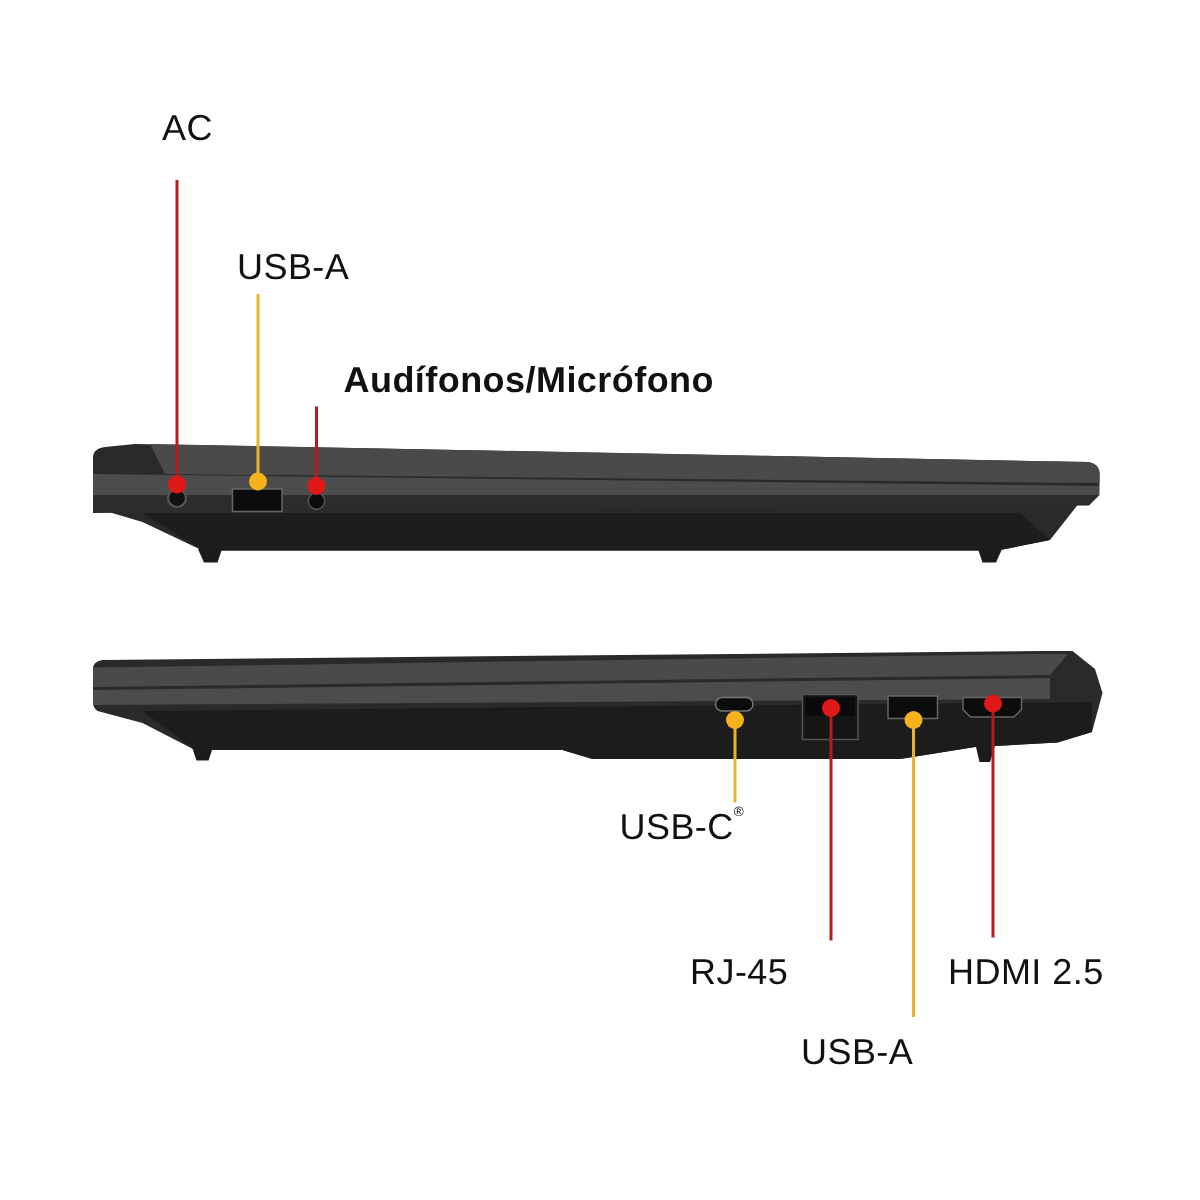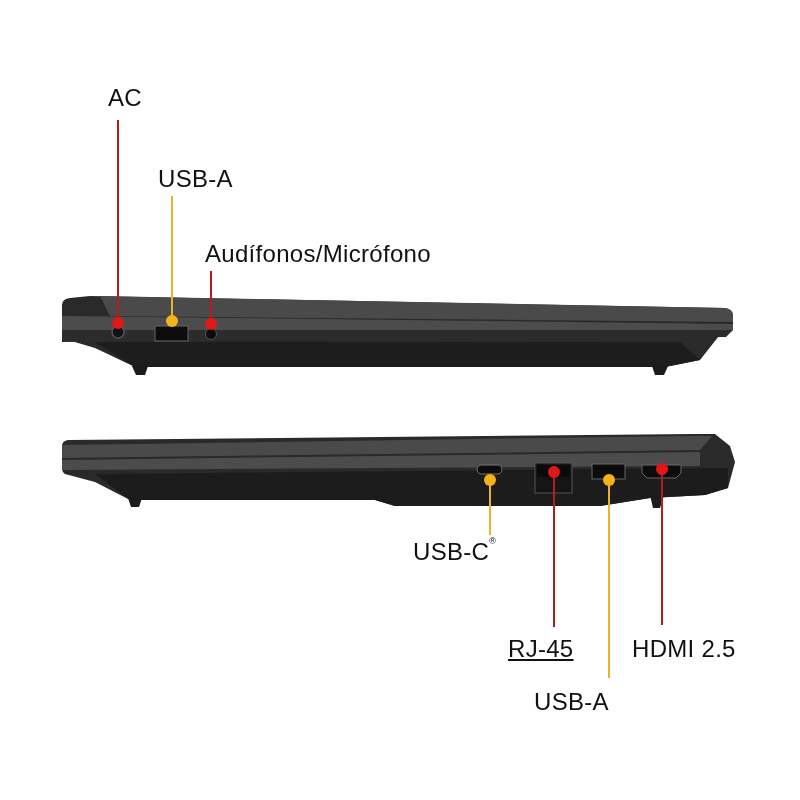--- a/index.html
+++ b/index.html
@@ -1,18 +1,18 @@
 <!DOCTYPE html>
 <html><head>
 <meta charset="utf-8">
 <style>
   html, body { margin:0; padding:0; background:#ffffff; }
   body { width:800px; height:800px; position:relative; overflow:hidden; font-family:"Liberation Sans", sans-serif; }
   .label { position:absolute; color:#111; font-size:24px; font-weight:500; white-space:nowrap; letter-spacing:0.3px; }
-  .label.bold { font-weight:400; }
+  .label.bold { font-weight:700;margin-left:24px; }
   .laptop { position:absolute; }
   sup.reg { font-size:9px; vertical-align:top; position:relative; top:-2px; }
 </style>
 </head>
 <body>
 
 <svg class="laptop" style="left:0;top:0" width="800" height="800" viewBox="0 0 800 800">
 
   <g>
     <path d="M70 298 L90 296 L725 308 Q733 309 733 316 L733 324 L726 327 L700 360 L665 367 L135 367 L95 348 L68 340 Q62 338 62 330 L62 305 Q62 299 70 298 Z" fill="#2a2a2a"></path>
@@ -54,20 +54,20 @@
 
   <circle cx="118" cy="323" r="6" fill="#e01818"></circle>
   <circle cx="172" cy="321" r="6" fill="#f5b21a"></circle>
   <circle cx="211" cy="324" r="6" fill="#e01818"></circle>
   <circle cx="490" cy="480" r="6" fill="#f5b21a"></circle>
   <circle cx="554" cy="472" r="6" fill="#e01818"></circle>
   <circle cx="609" cy="480" r="6" fill="#f5b21a"></circle>
   <circle cx="662" cy="469" r="6" fill="#e01818"></circle>
 </svg>
 
-<div class="label" style="left:108px;top:84px;">AC</div>
+<div class="label" style="left:108px;top:72px;">AC</div>
 <div class="label" style="left:158px;top:165px;">USB-A</div>
 <div class="label bold" style="left:205px;top:240px;">Audífonos/Micrófono</div>
 
 <div class="label" style="left:413px;top:538px;text-align:right;"><span>USB-C</span><sup class="reg">®</sup></div>
-<div class="label" style="left:508px;top:635px;text-decoration:underline;">RJ-45</div>
+<div class="label" style="left:460px;top:635px;">RJ-45</div>
 <div class="label" style="left:632px;top:635px;">HDMI 2.5</div>
 <div class="label" style="left:534px;top:688px;">USB-A</div>
 
 </body></html>

